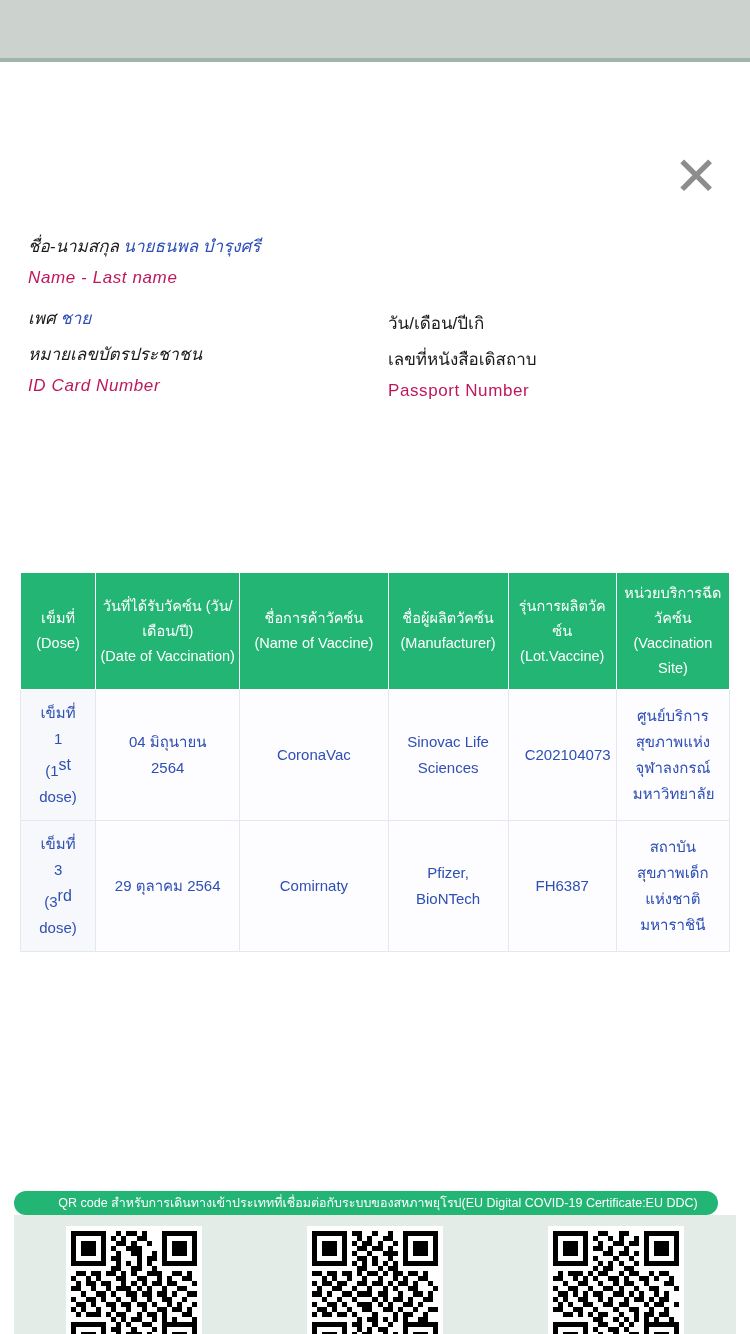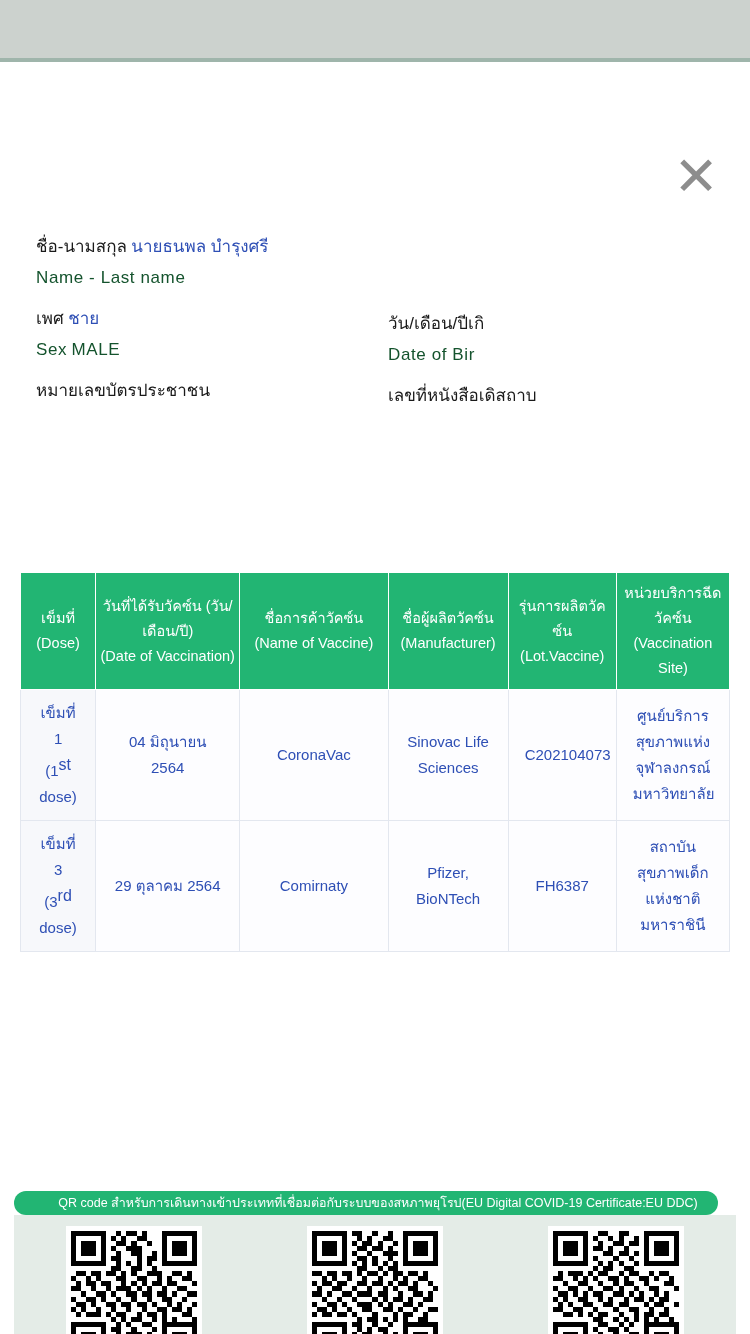--- a/index.html
+++ b/index.html
@@ -44,22 +44,22 @@
   
   .id-block {
     position: absolute;
     top: 170px; left: 20px;
     width: 710px;
     color: #1a1a1a;
   }
   .id-row { position: relative; height: 36px; }
   .th { color: #1a1a1a; font-size: 17px; }
   .val { color: #2e4fb5; }
-  .lbl-en { color: #14532d; font-size: 17px; letter-spacing: 0.6px; }
-  .col-left { position: absolute; left: 16px; top: 0; white-space: nowrap; }
+  .lbl-en { color: #be185d; font-size: 17px; letter-spacing: 0.6px; }
+  .col-left { position: absolute; left: 8px; top: 0; white-space: nowrap; font-style: italic; }
   .col-right { position: absolute; left: 368px; top: 5px; white-space: nowrap; }
 
   .mask-left {
     position: absolute;
     left: 0; top: 348px;
     width: 22px; height: 90px;
     background: #ffffff;
   }
 
   
@@ -156,33 +156,30 @@
       </div>
 
       <div class="id-row">
         <span class="col-left">
           <span class="th">เพศ</span>
           <span class="th val">ชาย</span>
         </span>
         <span class="col-right th">วัน/เดือน/ปีเกิ</span>
       </div>
 
-      <div class="id-row">
-        <span class="col-left">
-          <span class="lbl-en">Sex</span>
-          <span class="lbl-en val">MALE</span>
-        </span>
-        <span class="col-right lbl-en">Date of Bir</span>
-      </div>
 
       <div class="id-row">
         <span class="col-left th">หมายเลขบัตรประชาชน</span>
         <span class="col-right th">เลขที่หนังสือเดิสถาบ</span>
       </div>
 
+      <div class="id-row">
+        <span class="col-left lbl-en">ID Card Number</span>
+        <span class="col-right lbl-en">Passport Number</span>
+      </div>
 
     </div>
 
     <div class="mask-left"></div>
 
     <table class="vax">
       <colgroup>
         <col class="c1">
           <col class="c2">
           <col class="c3">

